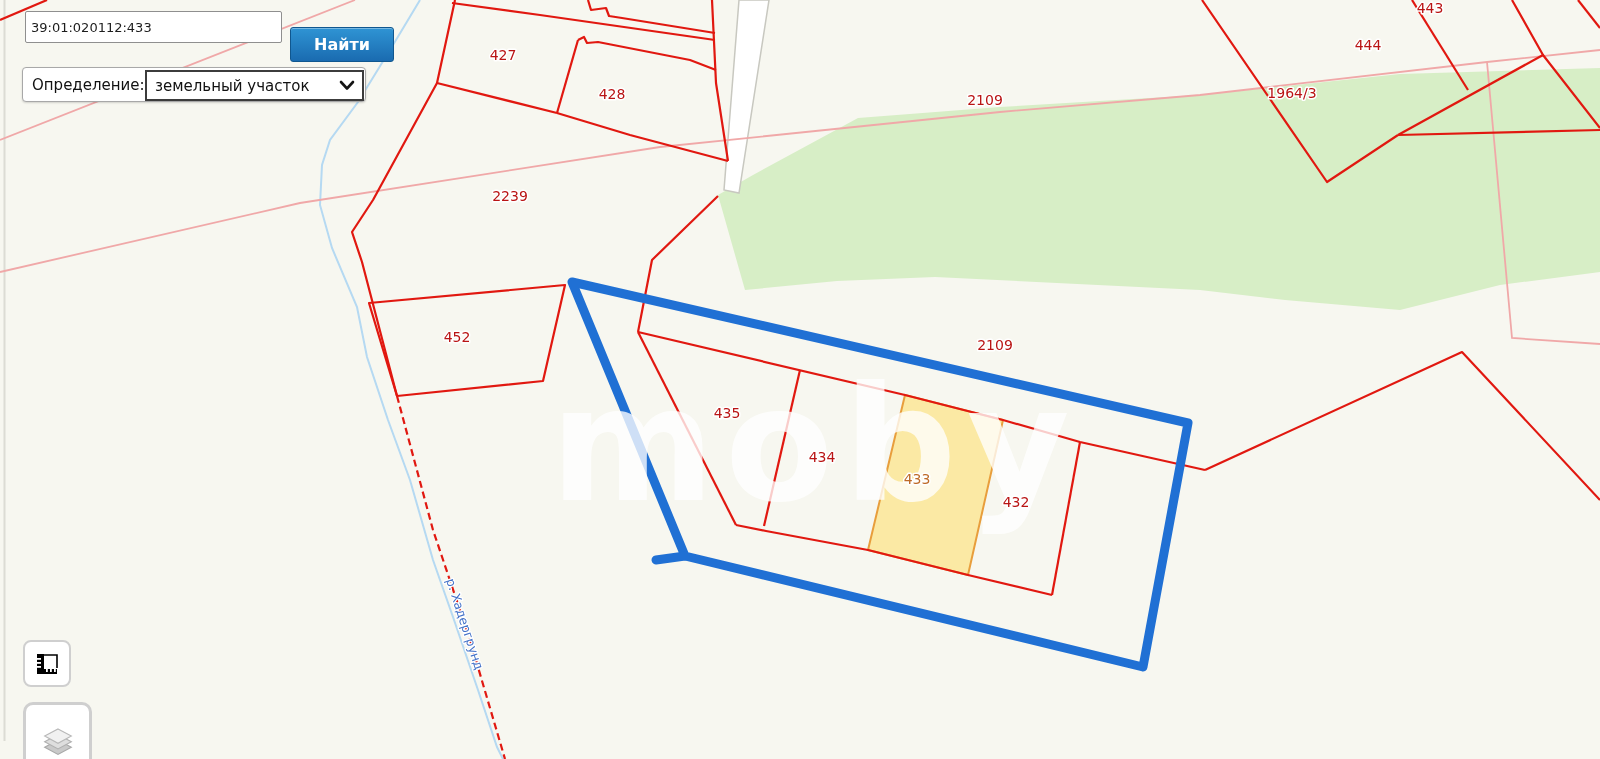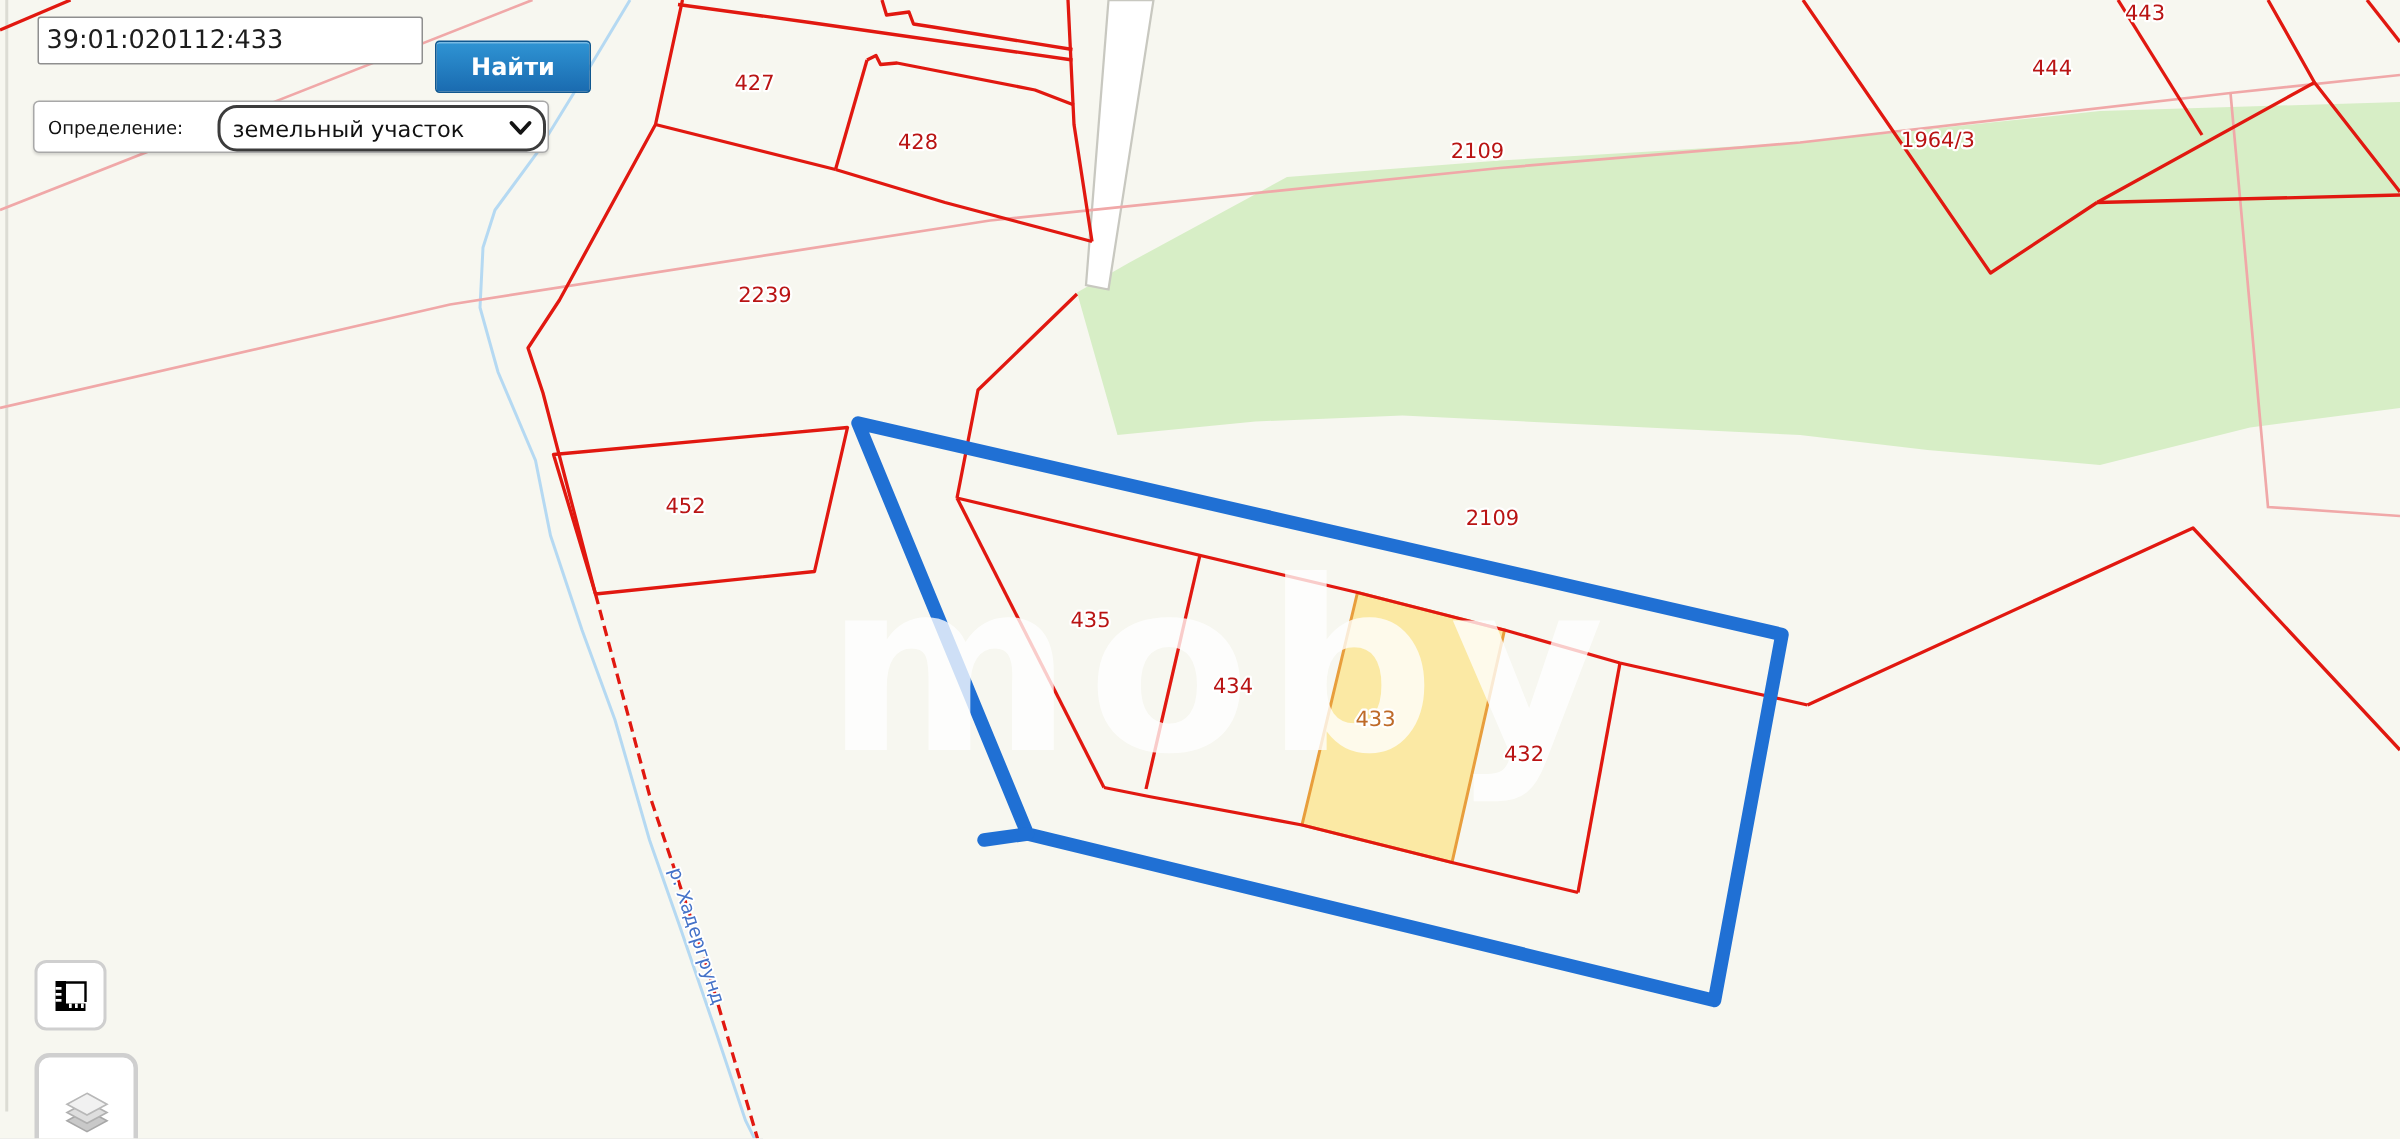--- a/index.html
+++ b/index.html
@@ -12,33 +12,33 @@
         paint-order:stroke;stroke:#ffffff;stroke-width:3px;stroke-linejoin:round;}
   .plbl-hl{fill:#BE6A28;}
   .river-lbl{font-size:12.5px;fill:#4472C8;paint-order:stroke;stroke:#ffffff;
              stroke-width:2.5px;stroke-linejoin:round;}
   .watermark{font-size:158px;font-weight:bold;fill:rgba(255,255,255,0.78);
              letter-spacing:10px;text-anchor:middle;}
 
   
   .search-input{position:absolute;left:25px;top:11px;width:245px;height:30px;
       border:1px solid #8f8f8f;border-radius:2px;background:#fff;color:#1d1d1d;
-      font-family:"DejaVu Sans","Liberation Sans",sans-serif;font-size:17px;
+      font-family:"DejaVu Sans","Liberation Sans",sans-serif;font-size:13px;
       padding:0 5px;outline:none;}
   .find-btn{position:absolute;left:290px;top:11px;width:104px;height:35px;
       background:linear-gradient(#2f94d4,#1a6bb0);border:1px solid #135globala;
       border:1px solid #10578f;border-radius:3px;color:#fff;font-size:16px;
       font-weight:bold;font-family:"DejaVu Sans","Liberation Sans",sans-serif;
       cursor:pointer;box-shadow:inset 0 1px 0 rgba(255,255,255,.35);margin-top:16px;}
   .def-panel{position:absolute;left:22px;top:67px;width:342px;height:33px;
       background:#fff;border:1px solid #a8a8a8;border-radius:4px;
       box-shadow:0 1px 2px rgba(0,0,0,.15);display:flex;align-items:center;}
-  .def-label{font-size:12px;color:#111;margin-left:9px;white-space:nowrap;}
+  .def-label{font-size:15px;color:#111;margin-left:9px;white-space:nowrap;}
   .def-select{position:absolute;left:122px;top:2px;width:215px;height:27px;
-      border:2px solid #3c3c3c;border-radius:13px;background:#fff;display:flex;
+      border:2px solid #3c3c3c;border-radius:0;background:#fff;display:flex;
       align-items:center;cursor:pointer;}
   .def-select span{font-size:15px;color:#111;margin-left:8px;white-space:nowrap;}
   .chev{position:absolute;right:7px;top:8px;}
 
   
   .tool-btn{position:absolute;background:#fff;border:2px solid #cfcfcf;
       display:flex;align-items:center;justify-content:center;cursor:pointer;}
   #measure-btn{left:23px;top:640px;width:44px;height:43px;border-radius:8px;}
   #layers-btn{left:23px;top:702px;width:63px;height:70px;border-radius:10px;border-width:3px;}
 </style>

